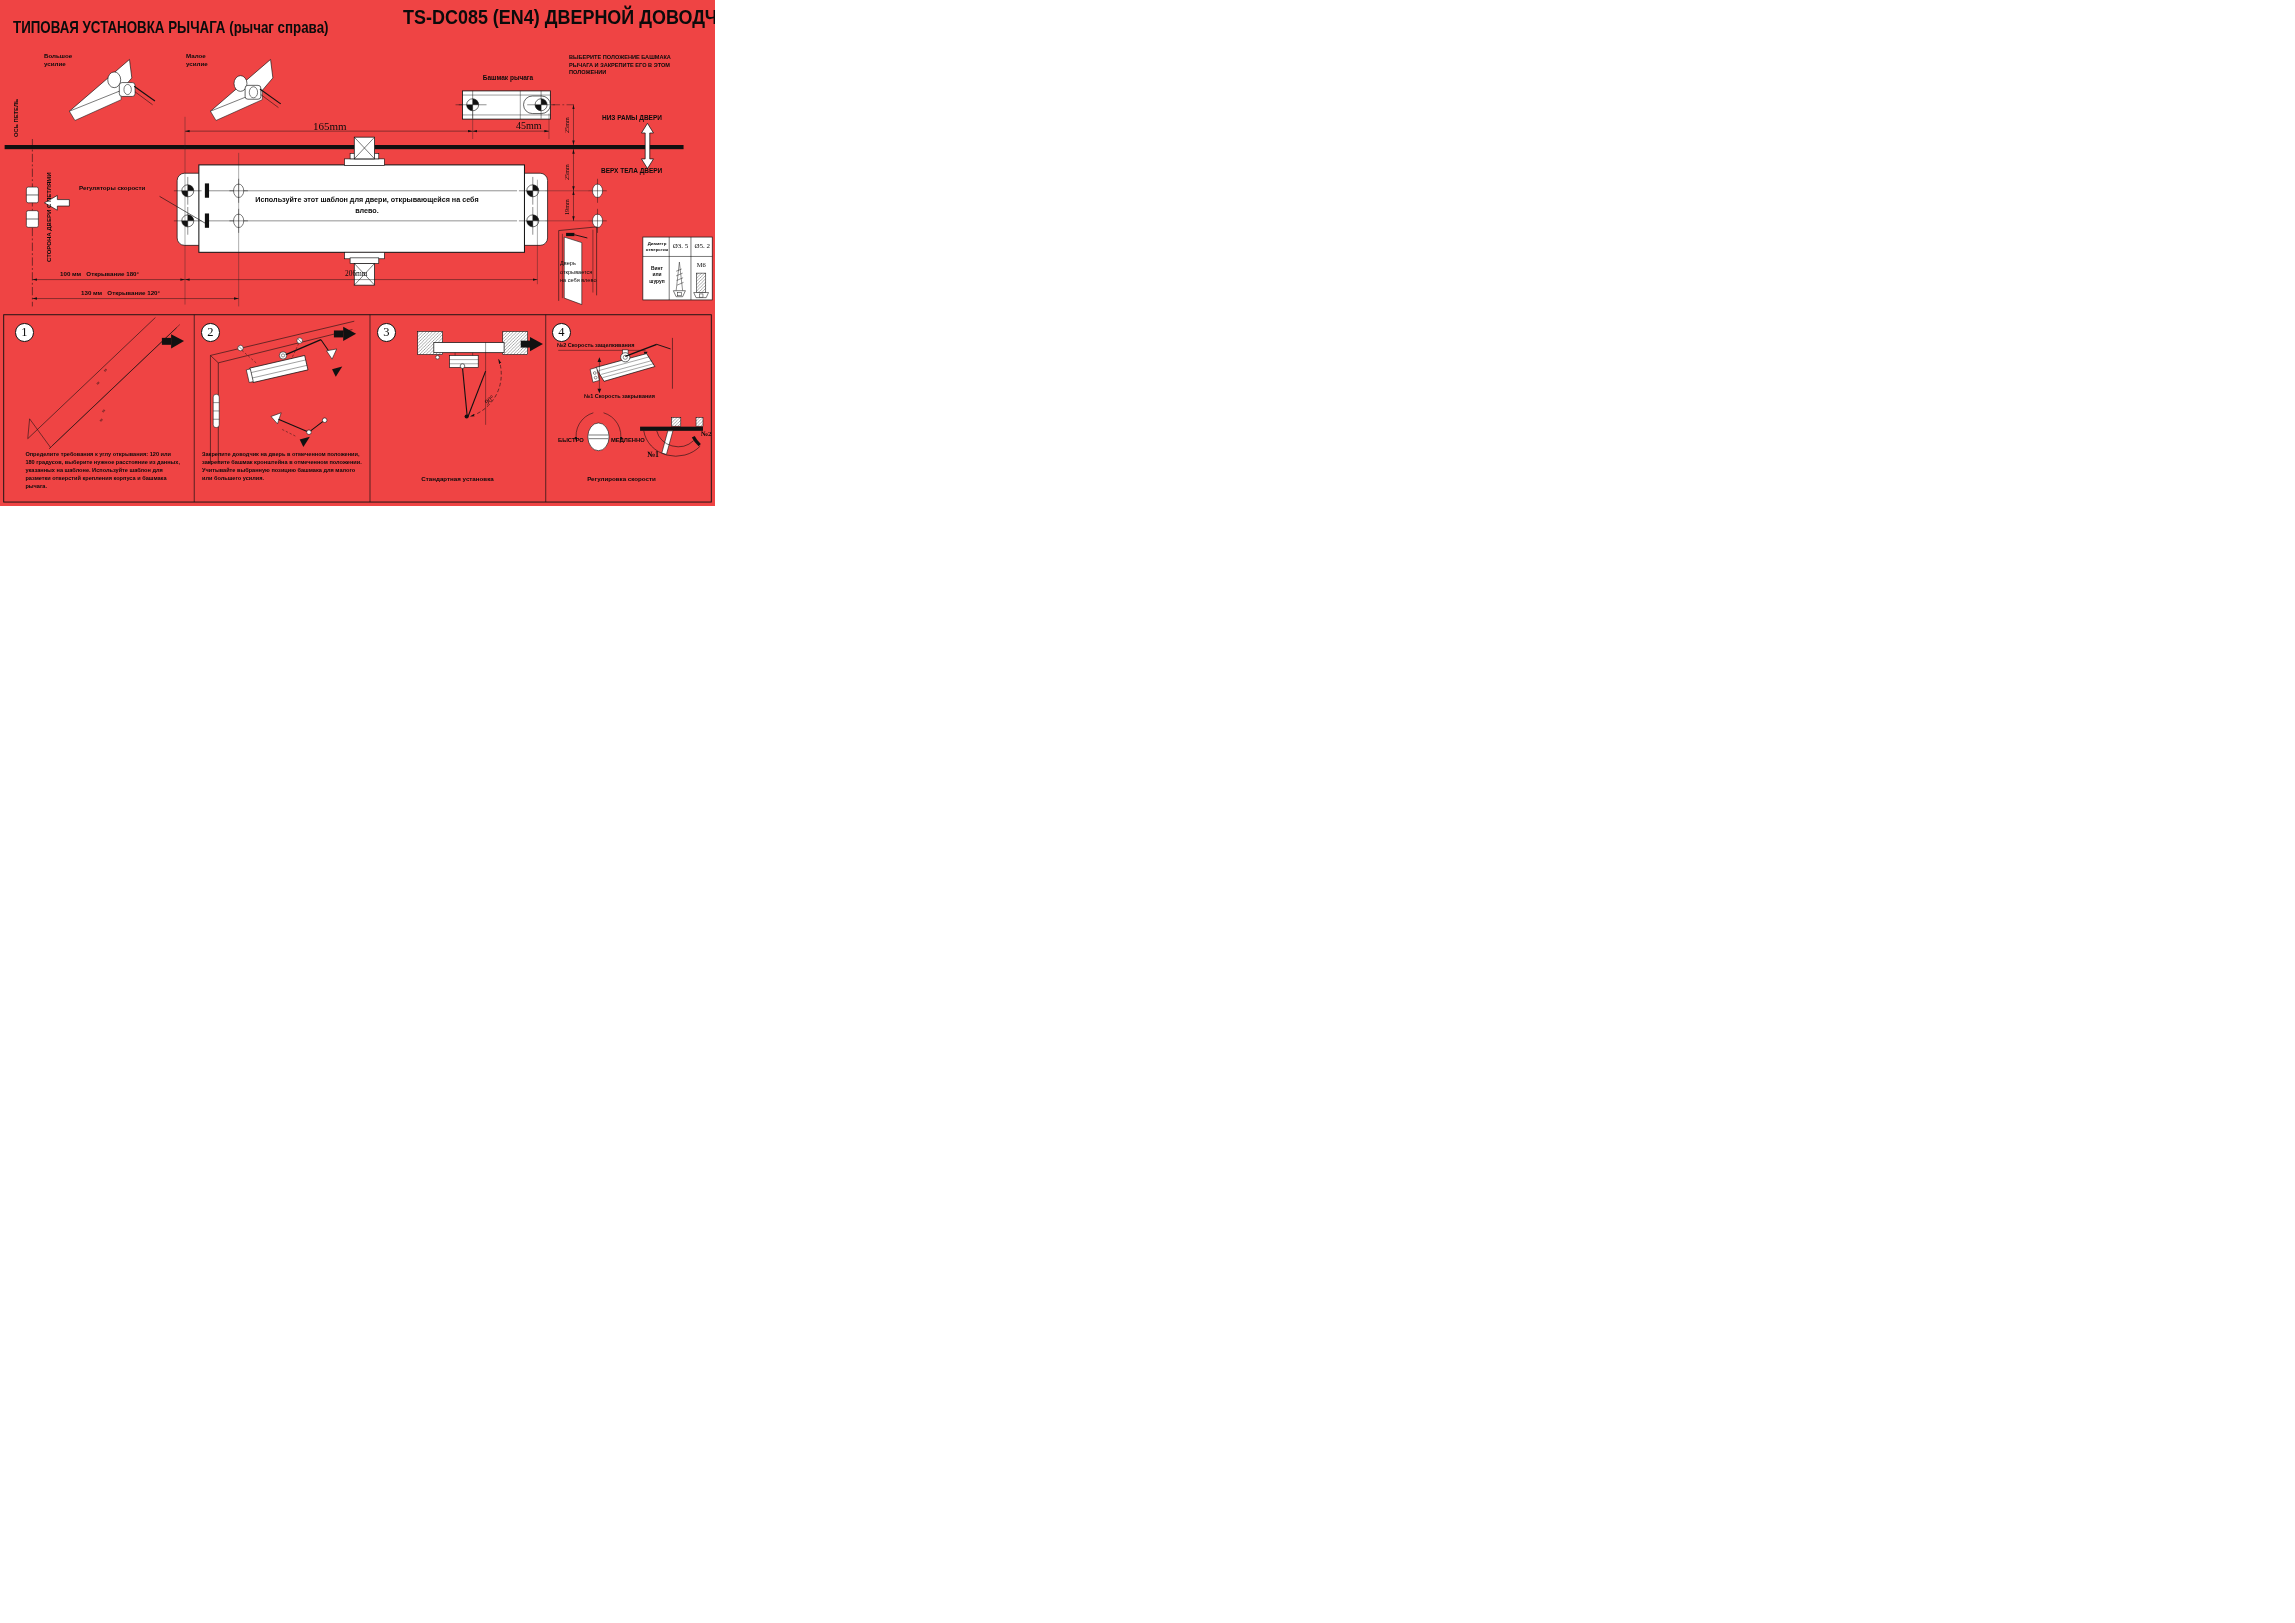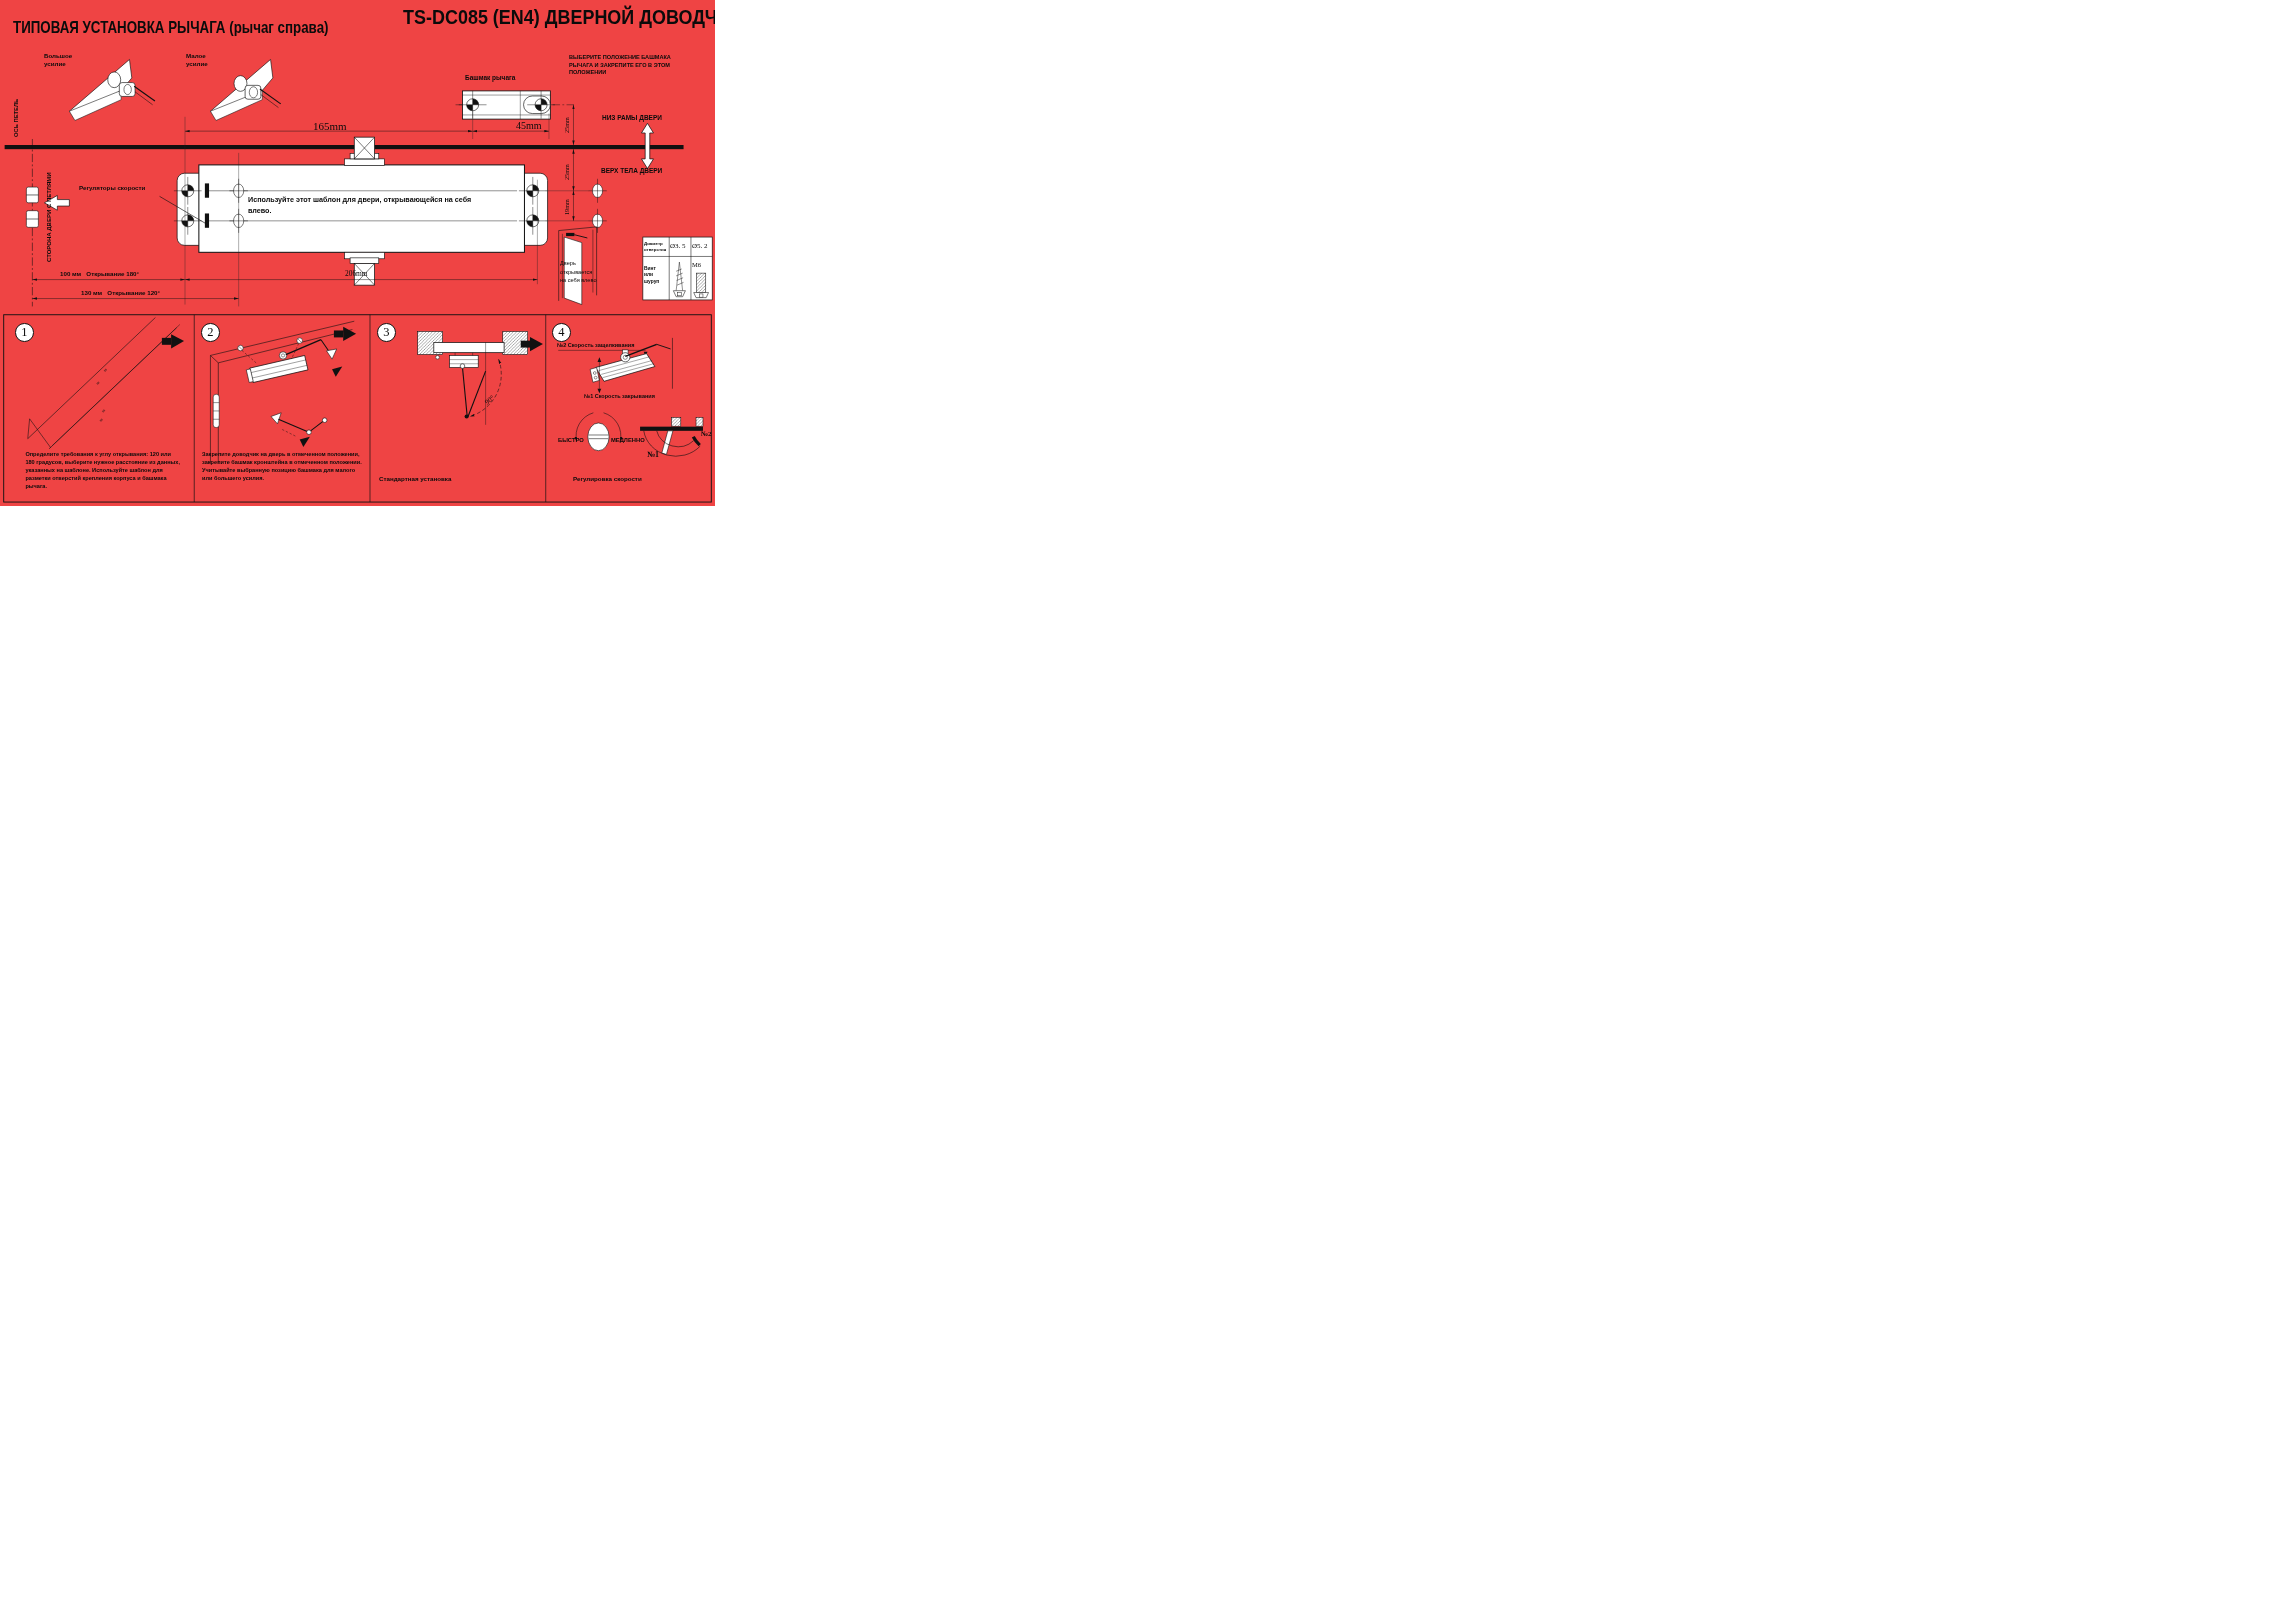--- a/index.html
+++ b/index.html
@@ -4,21 +4,21 @@
 <style>
   html,body{margin:0;padding:0;background:#fff;}
   .sheet{position:relative;width:715px;height:506px;background:#ef4444;overflow:hidden;
          font-family:"Liberation Sans",sans-serif;color:#0b0b0b;}
   svg{position:absolute;left:0;top:0;}
   .t{position:absolute;font-family:"Liberation Sans",sans-serif;color:#0b0b0b;white-space:pre;line-height:1.25;}
   .b{font-weight:bold;}
   .cad{font-family:"Liberation Serif","DejaVu Serif",serif;}
   .w{white-space:normal;}
   .pl{white-space:pre-line;}
-  .ctr{text-align:left;}
+  .ctr{text-align:center;}
   .rot{transform:rotate(-90deg);transform-origin:left top;}
   .badge{position:absolute;width:16.7px;height:16.7px;border:0.9px solid #111;border-radius:50%;
          display:flex;align-items:center;justify-content:center;
          font-family:"Liberation Serif","DejaVu Serif",serif;font-size:12.5px;background:#fff;}
   .cond{transform:scaleX(0.85);transform-origin:left top;}
   .condR{transform:scaleX(0.88);transform-origin:right top;text-align:right;}
 </style>
 </head>
 <body>
 

